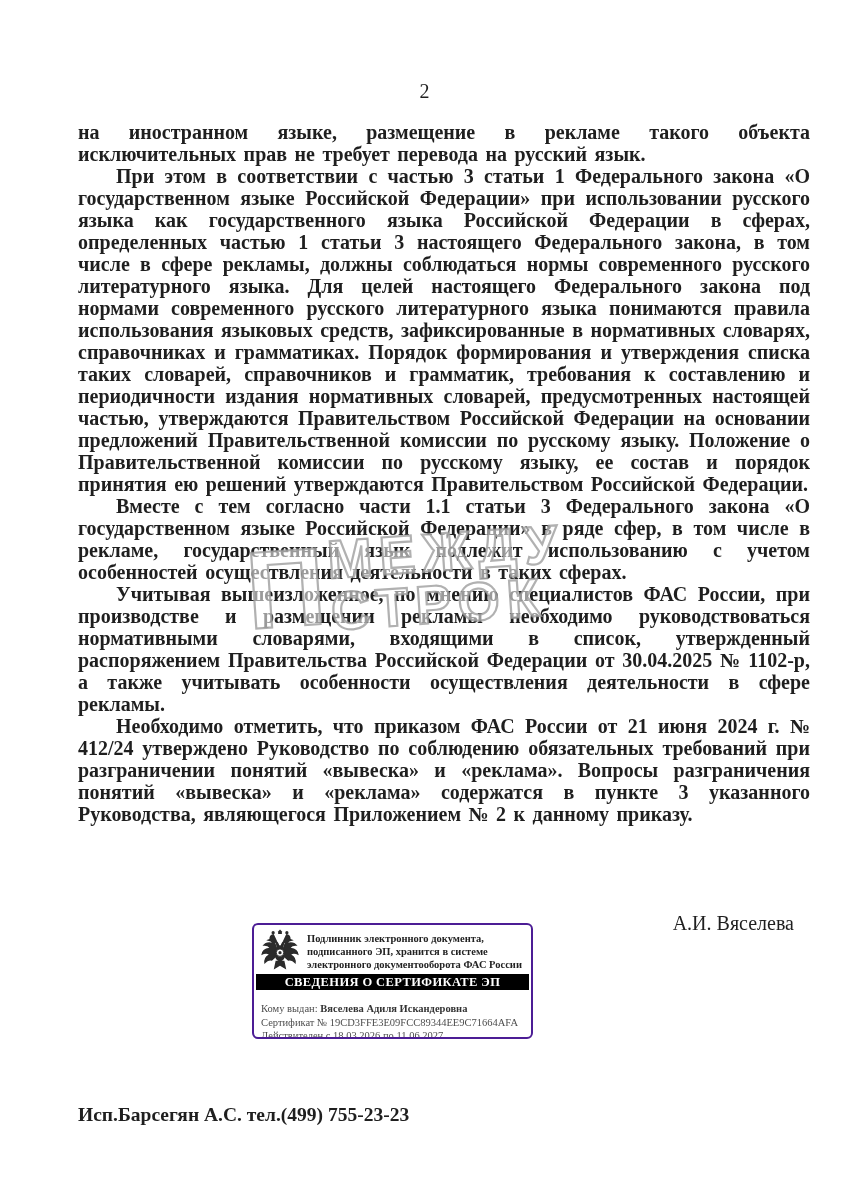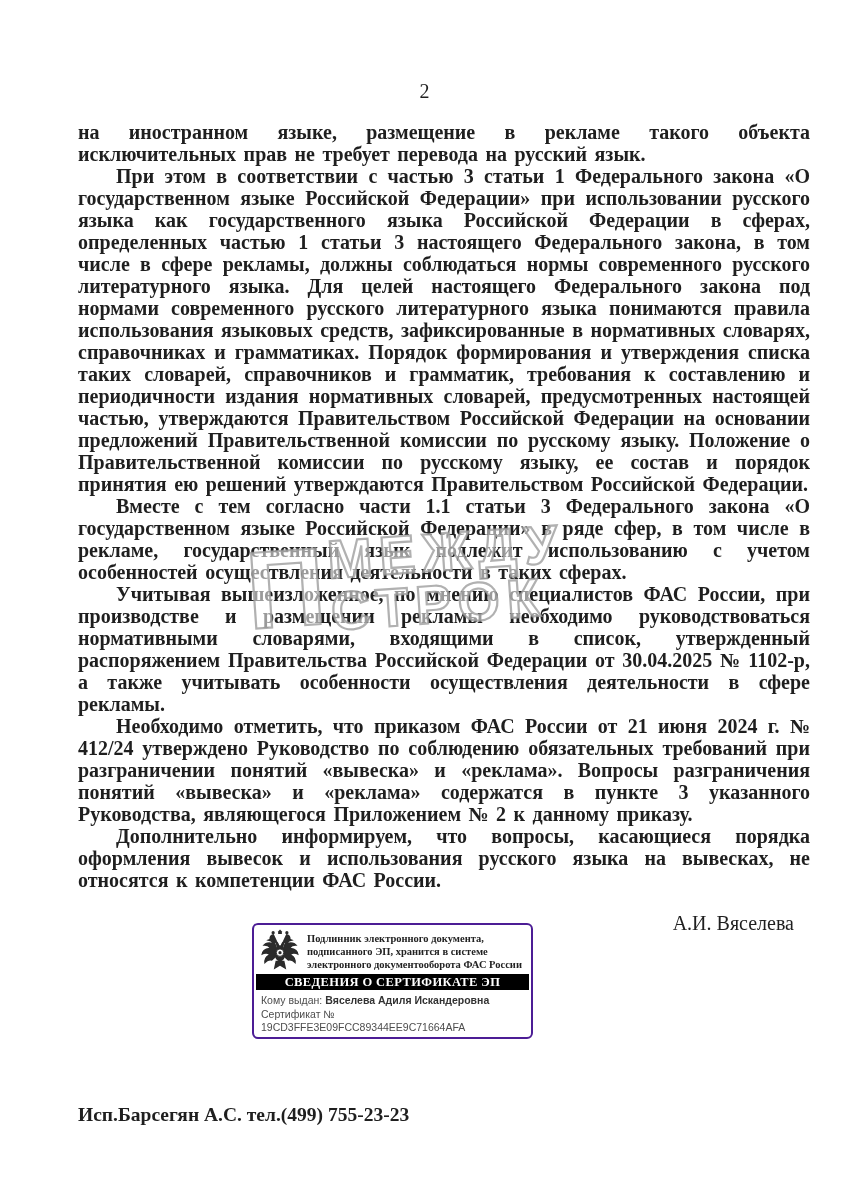--- a/index.html
+++ b/index.html
@@ -83,22 +83,22 @@
     background: #000000;
     color: #ffffff;
     text-align: center;
     font-family: "Liberation Serif", serif;
     font-weight: bold;
     font-size: 12.5px;
     line-height: 16px;
     letter-spacing: 0.4px;
   }
   .stamp-bottom {
-    padding: 4px 7px;
-    font-family: Liberation Sans, sans-serif;
+    padding: 12px 7px;
+    font-family: Liberation Serif, serif;
     font-size: 10.5px;
     line-height: 13.5px;
     color: #4d4d4d;
   }
   .stamp-bottom .holder-name { font-weight: bold; color: #333; }
   .executor-line {
     position: absolute;
     top: 1104px; left: 78px;
     font-size: 19.5px;
     font-weight: bold;
@@ -115,21 +115,20 @@
 <div class="page">
 
   <div class="page-number">2</div>
 
   <div class="body-text">
     <p class="no-indent">на иностранном языке, размещение в рекламе такого объекта исключительных прав не требует перевода на русский язык.</p>
     <p>При этом в соответствии с частью 3 статьи 1 Федерального закона «О государственном языке Российской Федерации» при использовании русского языка как государственного языка Российской Федерации в сферах, определенных частью 1 статьи 3 настоящего Федерального закона, в том числе в сфере рекламы, должны соблюдаться нормы современного русского литературного языка. Для целей настоящего Федерального закона под нормами современного русского литературного языка понимаются правила использования языковых средств, зафиксированные в нормативных словарях, справочниках и грамматиках. Порядок формирования и утверждения списка таких словарей, справочников и грамматик, требования к составлению и периодичности издания нормативных словарей, предусмотренных настоящей частью, утверждаются Правительством Российской Федерации на основании предложений Правительственной комиссии по русскому языку. Положение о Правительственной комиссии по русскому языку, ее состав и порядок принятия ею решений утверждаются Правительством Российской Федерации.</p>
     <p>Вместе с тем согласно части 1.1 статьи 3 Федерального закона «О государственном языке Российской Федерации» в ряде сфер, в том числе в рекламе, государственный язык подлежит использованию с учетом особенностей осуществления деятельности в таких сферах.</p>
     <p>Учитывая вышеизложенное, по мнению специалистов ФАС России, при производстве и размещении рекламы необходимо руководствоваться нормативными словарями, входящими в список, утвержденный распоряжением Правительства Российской Федерации от 30.04.2025 № 1102-р, а также учитывать особенности осуществления деятельности в сфере рекламы.</p>
     <p>Необходимо отметить, что приказом ФАС России от 21 июня 2024 г. № 412/24 утверждено Руководство по соблюдению обязательных требований при разграничении понятий «вывеска» и «реклама». Вопросы разграничения понятий «вывеска» и «реклама» содержатся в пункте 3 указанного Руководства, являющегося Приложением № 2 к данному приказу.</p>
-    <p>Дополнительно информируем, что вопросы, касающиеся порядка оформления вывесок и использования русского языка на вывесках, не относятся к компетенции ФАС России.</p>
   </div>
 
   <div class="watermark">
     <span class="wm-glyph">П</span>
     <span class="wm-lines">
       <span>МЕЖДУ</span>
       <span>СТРОК</span>
     </span>
   </div>
 

